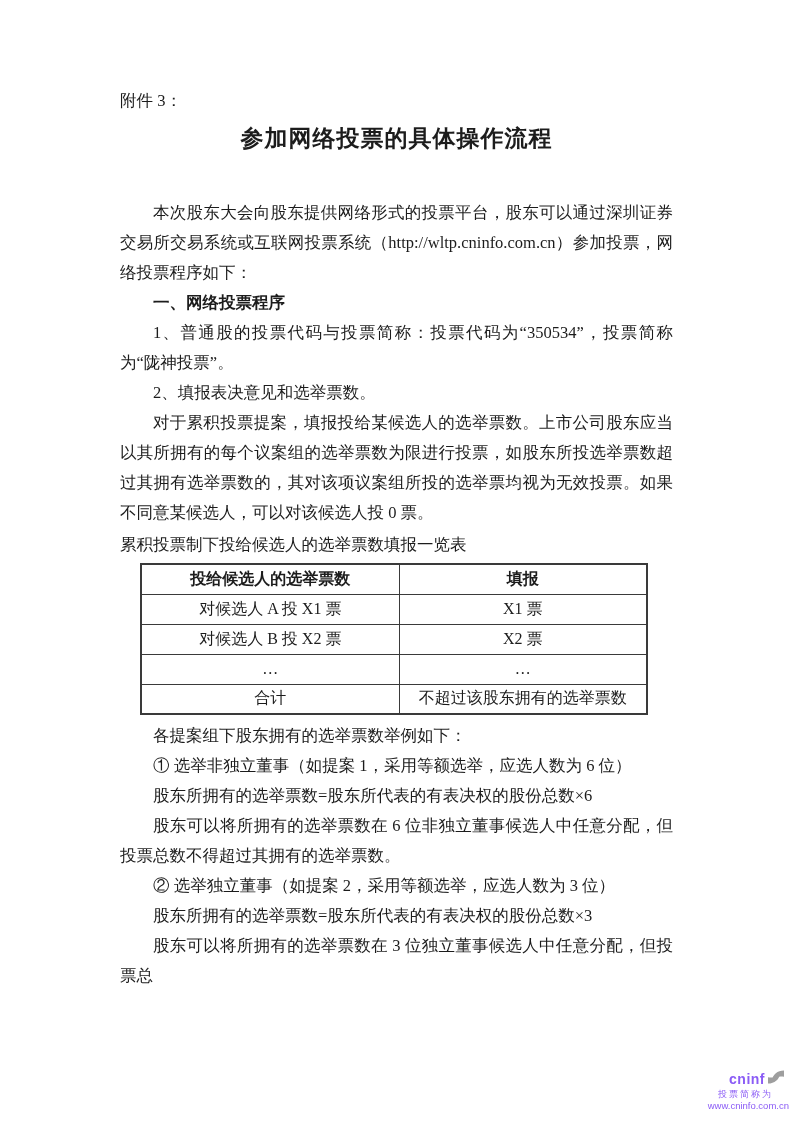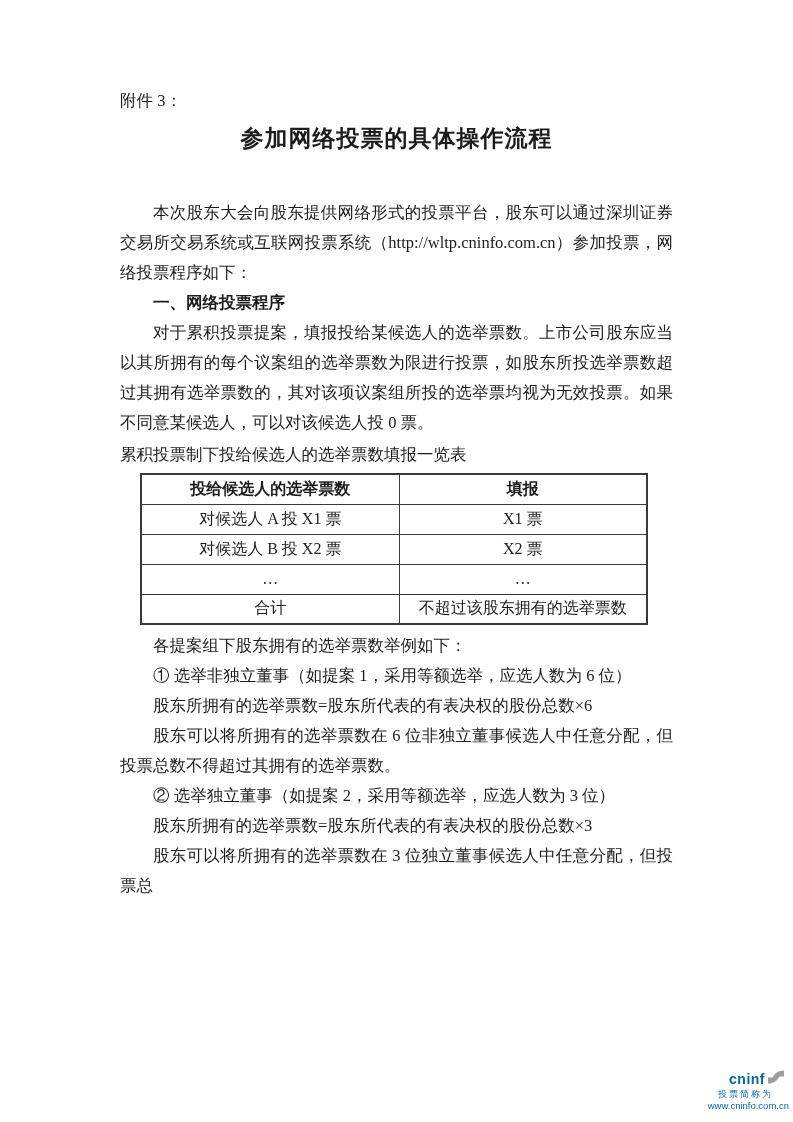--- a/index.html
+++ b/index.html
@@ -70,21 +70,21 @@
   table.vote-table col.c1 { width: 51%; }
   table.vote-table col.c2 { width: 49%; }
 
   .footer {
     position: absolute;
     right: 4px;
     bottom: 10px;
     display: flex;
     flex-direction: column;
     align-items: flex-end;
-    color: #0369a1;
+    color: #8b5cf6;
   }
   .footer .logo-row {
     display: flex;
     align-items: center;
     gap: 2px;
     margin-right: 4px;
   }
   .footer .logo-text {
     font-family: "Liberation Sans", "DejaVu Sans", sans-serif;
     font-weight: bold;
@@ -111,20 +111,22 @@
 <div class="page">
 
   <div class="attachment">附件 3：</div>
 
   <h1 class="doc-title">参加网络投票的具体操作流程</h1>
 
   <p class="para">本次股东大会向股东提供网络形式的投票平台，股东可以通过深圳证券交易所交易系统或互联网投票系统（http://wltp.cninfo.com.cn）参加投票，网络投票程序如下：</p>
 
   <p class="para section-heading">一、网络投票程序</p>
 
+  <p class="para">1、普通股的投票代码与投票简称：投票代码为“350534”，投票简称为“陇神投票”。</p>
+  <p class="para">2、填报表决意见和选举票数。</p>
   <p class="para">对于累积投票提案，填报投给某候选人的选举票数。上市公司股东应当以其所拥有的每个议案组的选举票数为限进行投票，如股东所投选举票数超过其拥有选举票数的，其对该项议案组所投的选举票均视为无效投票。如果不同意某候选人，可以对该候选人投 0 票。</p>
 
   <div class="table-caption">累积投票制下投给候选人的选举票数填报一览表</div>
 
   <table class="vote-table">
     <colgroup>
         <col class="c1">
         <col class="c2">
       </colgroup>
     <thead>

